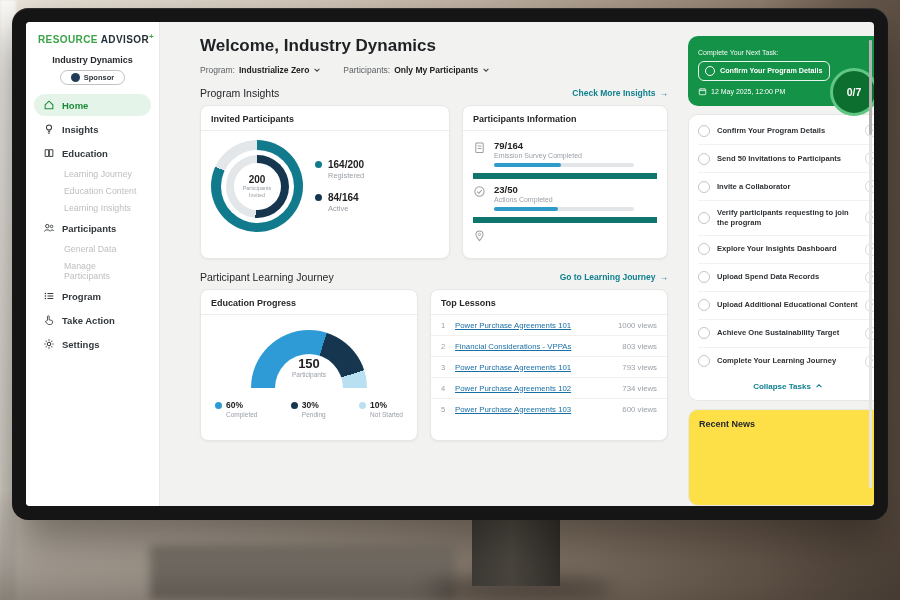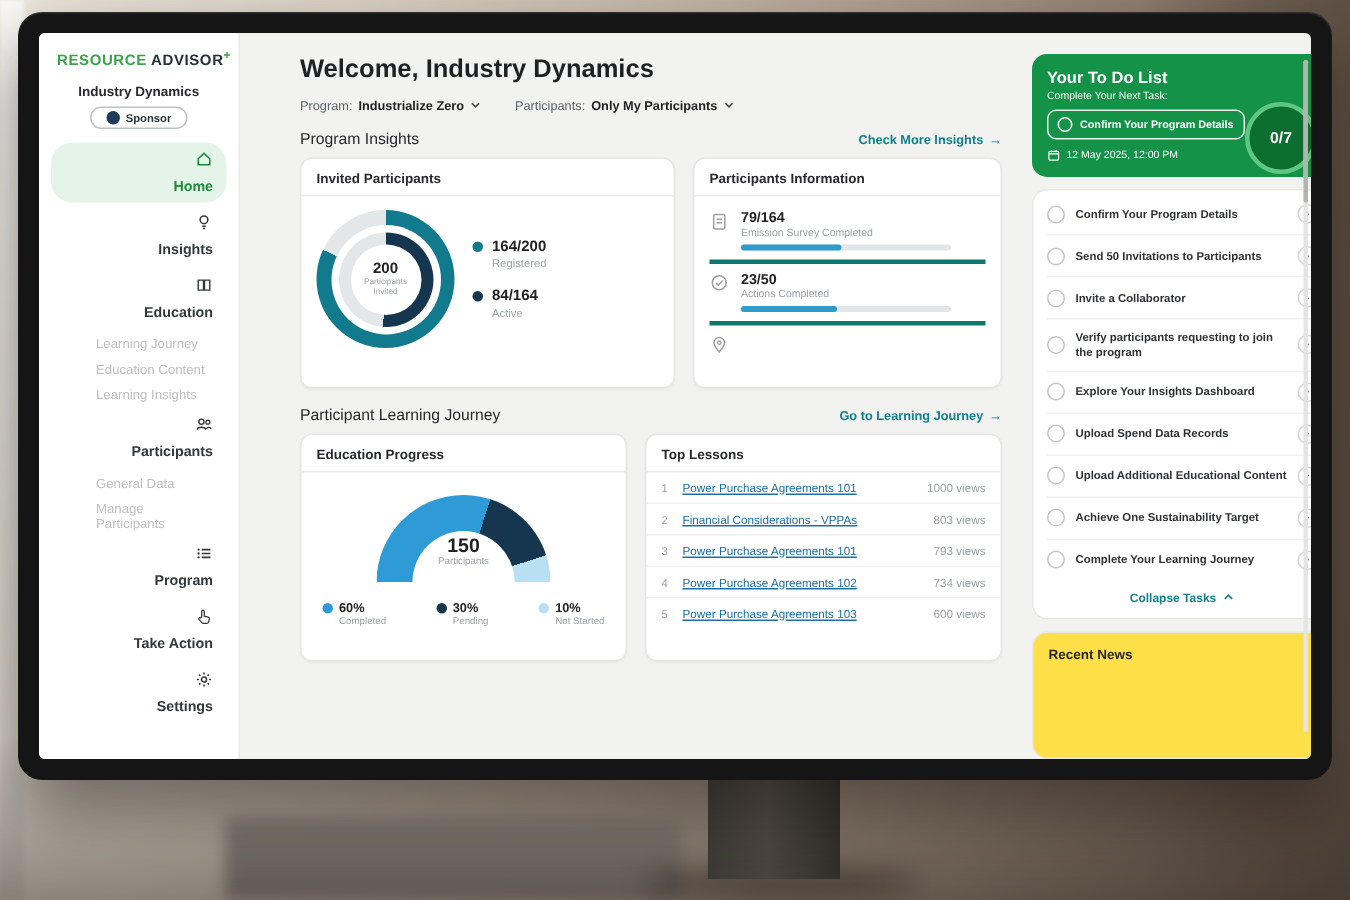--- a/index.html
+++ b/index.html
@@ -32,22 +32,22 @@
   .logo .lg-green{color:#3aa348;}
   .logo .lg-dark{color:#243038;}
   .logo .lg-plus{color:#3aa348;font-size:8px;vertical-align:super;}
   .org{text-align:center;font-size:9px;font-weight:bold;color:#26282b;margin-top:10px;}
   .sponsor{margin:5px auto 6px;display:flex;align-items:center;gap:4px;
     border:1px solid #bfc3c0;border-radius:10px;padding:2px 10px;font-size:7.5px;
     font-weight:bold;color:#2e3338;width:fit-content;background:#fff;}
   .sponsor-dot{width:9px;height:9px;border-radius:50%;background:#1f3b57;color:#fff;
     font-size:5.5px;display:flex;align-items:center;justify-content:center;}
   .nav{flex:1;padding:2px 8px 0;display:flex;flex-direction:column;}
-  .nav-item{display:flex;align-items:flex-end;gap:7px;padding:5px 9px;margin:1px 0;
-    font-size:9.5px;font-weight:bold;color:#33383c;border-radius:14px;cursor:pointer;flex-direction:column;}
+  .nav-item{display:flex;align-items:center;gap:7px;padding:5px 9px;margin:1px 0;
+    font-size:9.5px;font-weight:bold;color:#33383c;border-radius:14px;cursor:pointer;}
   .nav-item.active{background:#e5f4e8;color:#1d8a3a;}
   .nav-item .nic{width:12px;height:12px;display:flex;align-items:center;justify-content:center;flex:none;}
   .nav-sub{padding:3.5px 8px 3.5px 30px;font-size:8.8px;color:#bcbfbc;cursor:pointer;}
 
   
   .main{width:500px;flex:none;box-sizing:border-box;padding:10px 16px 0;overflow:hidden;margin-left:24px;}
   .title{font-size:17px;font-weight:bold;color:#1e2124;margin:4px 0 9px;}
   .filters{display:flex;gap:22px;align-items:center;}
   .filter{display:flex;align-items:center;font-size:8.5px;color:#5c6165;cursor:pointer;}
   .fvalue{font-weight:bold;color:#222;margin-left:4px;}
@@ -79,21 +79,21 @@
   .donut-val{font-size:10px;font-weight:bold;color:#222;}
   .donut-lab{font-size:5.5px;color:#9aa0a6;line-height:1.15;width:34px;}
   .legend-col{display:flex;flex-direction:column;gap:12px;}
   .lg-item{display:flex;gap:6px;align-items:flex-start;}
   .dot{width:7px;height:7px;border-radius:50%;margin-top:2px;flex:none;}
   .lg-val{font-size:10px;font-weight:bold;color:#222;}
   .lg-lab{font-size:7.5px;color:#9aa0a6;margin-top:1px;}
 
   
   .c-info{width:206px;height:154px;}
-  .info-row{display:flex;gap:8px;padding:5px 0 6px;border-bottom:3px solid #0f766e;}
+  .info-row{display:flex;gap:8px;padding:5px 0 6px;border-bottom:6px solid #0f766e;}
   .info-row:last-child{border-bottom:none;}
   .iic{width:13px;display:flex;justify-content:center;flex:none;margin-top:1px;}
   .info-main{flex:1;}
   .info-val{font-size:9.5px;font-weight:bold;color:#222;}
   .info-lab{font-size:7px;color:#9aa0a6;margin-top:1px;}
   .bar{height:4px;background:#e2e6e8;border-radius:2px;margin-top:4px;width:140px;}
   .bar-fill{height:4px;border-radius:2px;background:#2f9bc9;}
 
   
   .c-edu{width:218px;height:152px;}
@@ -431,21 +431,20 @@
               <span class="lesson-title">Power Purchase Agreements 103</span>
               <span class="views">600 views</span>
             </div>
           </div>
         </div>
       </div>
     </div>
 
     <div class="rightcol">
       <div class="todo-card">
-        <div class="todo-title">Your To Do List</div>
         <div class="todo-sub">Complete Your Next Task:</div>
         <div class="todo-pill">
           <span class="pill-circle"></span>
           <span class="pill-text">Confirm Your Program Details</span>
         </div>
         <div class="todo-date">
           <span>
               <svg width="9" height="9" viewBox="0 0 14 14">
                 <rect x="2" y="3" width="10" height="9" rx="1" fill="none" stroke="#fff" stroke-width="1.2"></rect>
                 <path d="M2 5.6 H12 M4.6 1.8 V3.8 M9.4 1.8 V3.8" stroke="#fff" stroke-width="1.2"></path>

